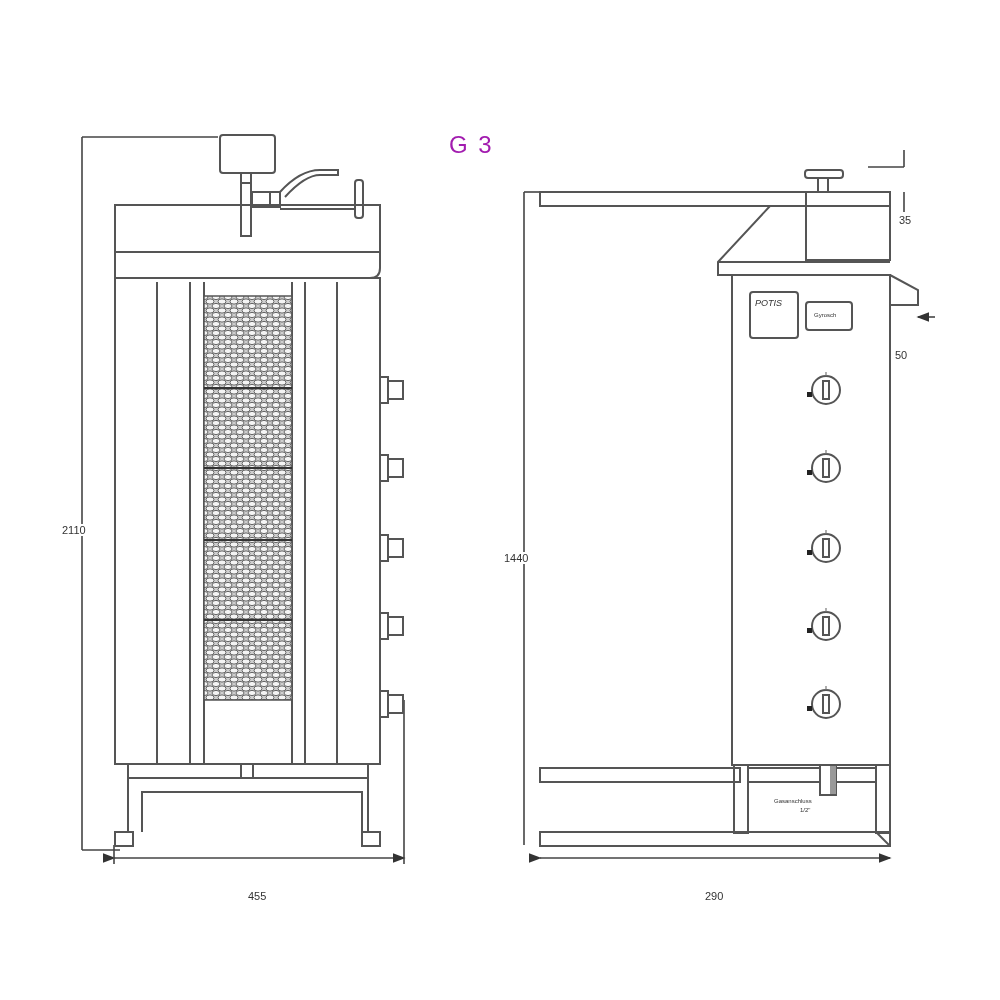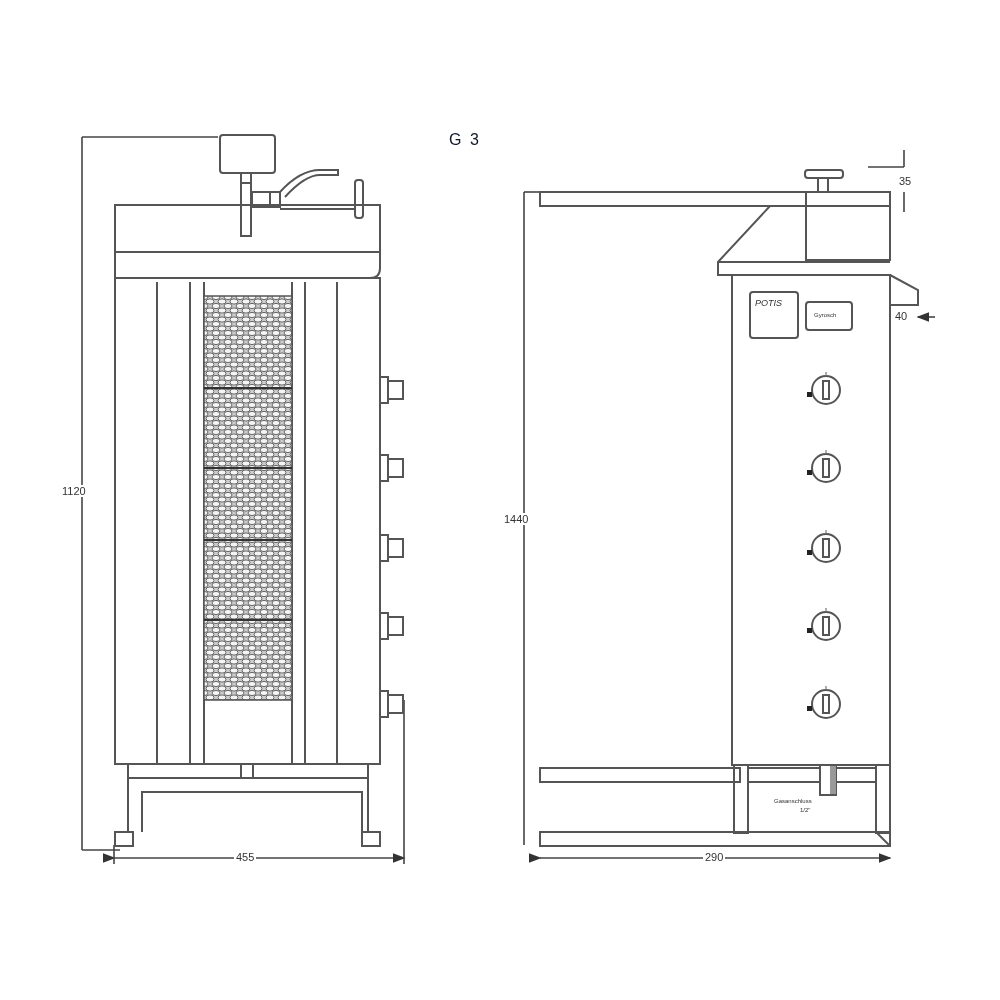--- a/index.html
+++ b/index.html
@@ -5,22 +5,22 @@
   html, body { margin: 0; padding: 0; background: #ffffff; }
   body { width: 1000px; height: 1000px; position: relative; overflow: hidden;
          font-family: "Liberation Sans", sans-serif; }
   svg { position: absolute; left: 0; top: 0; }
   .ln { stroke: #555; stroke-width: 2; fill: none; }
   .lnd { stroke: #333; stroke-width: 2; fill: none; }
   .thin { stroke: #777; stroke-width: 1.2; fill: none; }
   .dim { stroke: #444; stroke-width: 1.6; fill: none; }
   .fillw { fill: #fff; stroke: #555; stroke-width: 2; }
   .lbl { position: absolute; color: #333; font-family: "Liberation Sans", sans-serif; white-space: nowrap; }
-  .title { font-size: 16px; color: #0f172a; letter-spacing: 2px; }
-  .dimtxt { font-size: 11px; background: #fff; padding: 0 2px; }
+  .title { font-size: 24px; color: #a21caf; letter-spacing: 2px; }
+  .dimtxt { font-size: 11px; background: #fff; padding: 0 2px; margin-top: 39px; }
   .small { font-size: 9px; font-style: italic; }
   .tiny { font-size: 6px; }
 </style>
 </head>
 <body>
 
 <svg width="1000" height="1000" viewBox="0 0 1000 1000">
   <defs>
     <pattern id="mesh" width="12" height="9" patternUnits="userSpaceOnUse">
       <rect width="12" height="9" fill="#cfcfcf"></rect>
@@ -192,25 +192,25 @@
     <rect class="fillw" x="820" y="765" width="16" height="30"></rect>
     <rect x="830" y="766" width="6" height="28" fill="#999"></rect>
 
     <rect class="ln" x="540" y="832" width="350" height="14"></rect>
     <line class="ln" x1="876" y1="832" x2="890" y2="846"></line>
   </g>
 </svg>
 
 <div class="lbl title" style="left:449px; top:131px;">G 3</div>
 
-<div class="lbl dimtxt" style="left:60px; top:485px;">1120</div>
-<div class="lbl dimtxt" style="left:234px; top:851px;">455</div>
+<div class="lbl dimtxt" style="left:60px; top:485px;">2110</div>
+<div class="lbl dimtxt" style="left:246px; top:851px;">455</div>
 
 <div class="lbl dimtxt" style="left:502px; top:513px;">1440</div>
 <div class="lbl dimtxt" style="left:703px; top:851px;">290</div>
 <div class="lbl dimtxt" style="left:897px; top:175px;">35</div>
-<div class="lbl dimtxt" style="left:893px; top:310px;">40</div>
+<div class="lbl dimtxt" style="left:893px; top:310px;">50</div>
 
 <div class="lbl small" style="left:755px; top:298px;">POTIS</div>
 <div class="lbl tiny" style="left:814px; top:312px;">Gyrosch</div>
 
 <div class="lbl tiny" style="left:774px; top:798px;">Gasanschluss</div>
 <div class="lbl tiny" style="left:800px; top:807px;">1/2"</div>
 
 </body></html>

